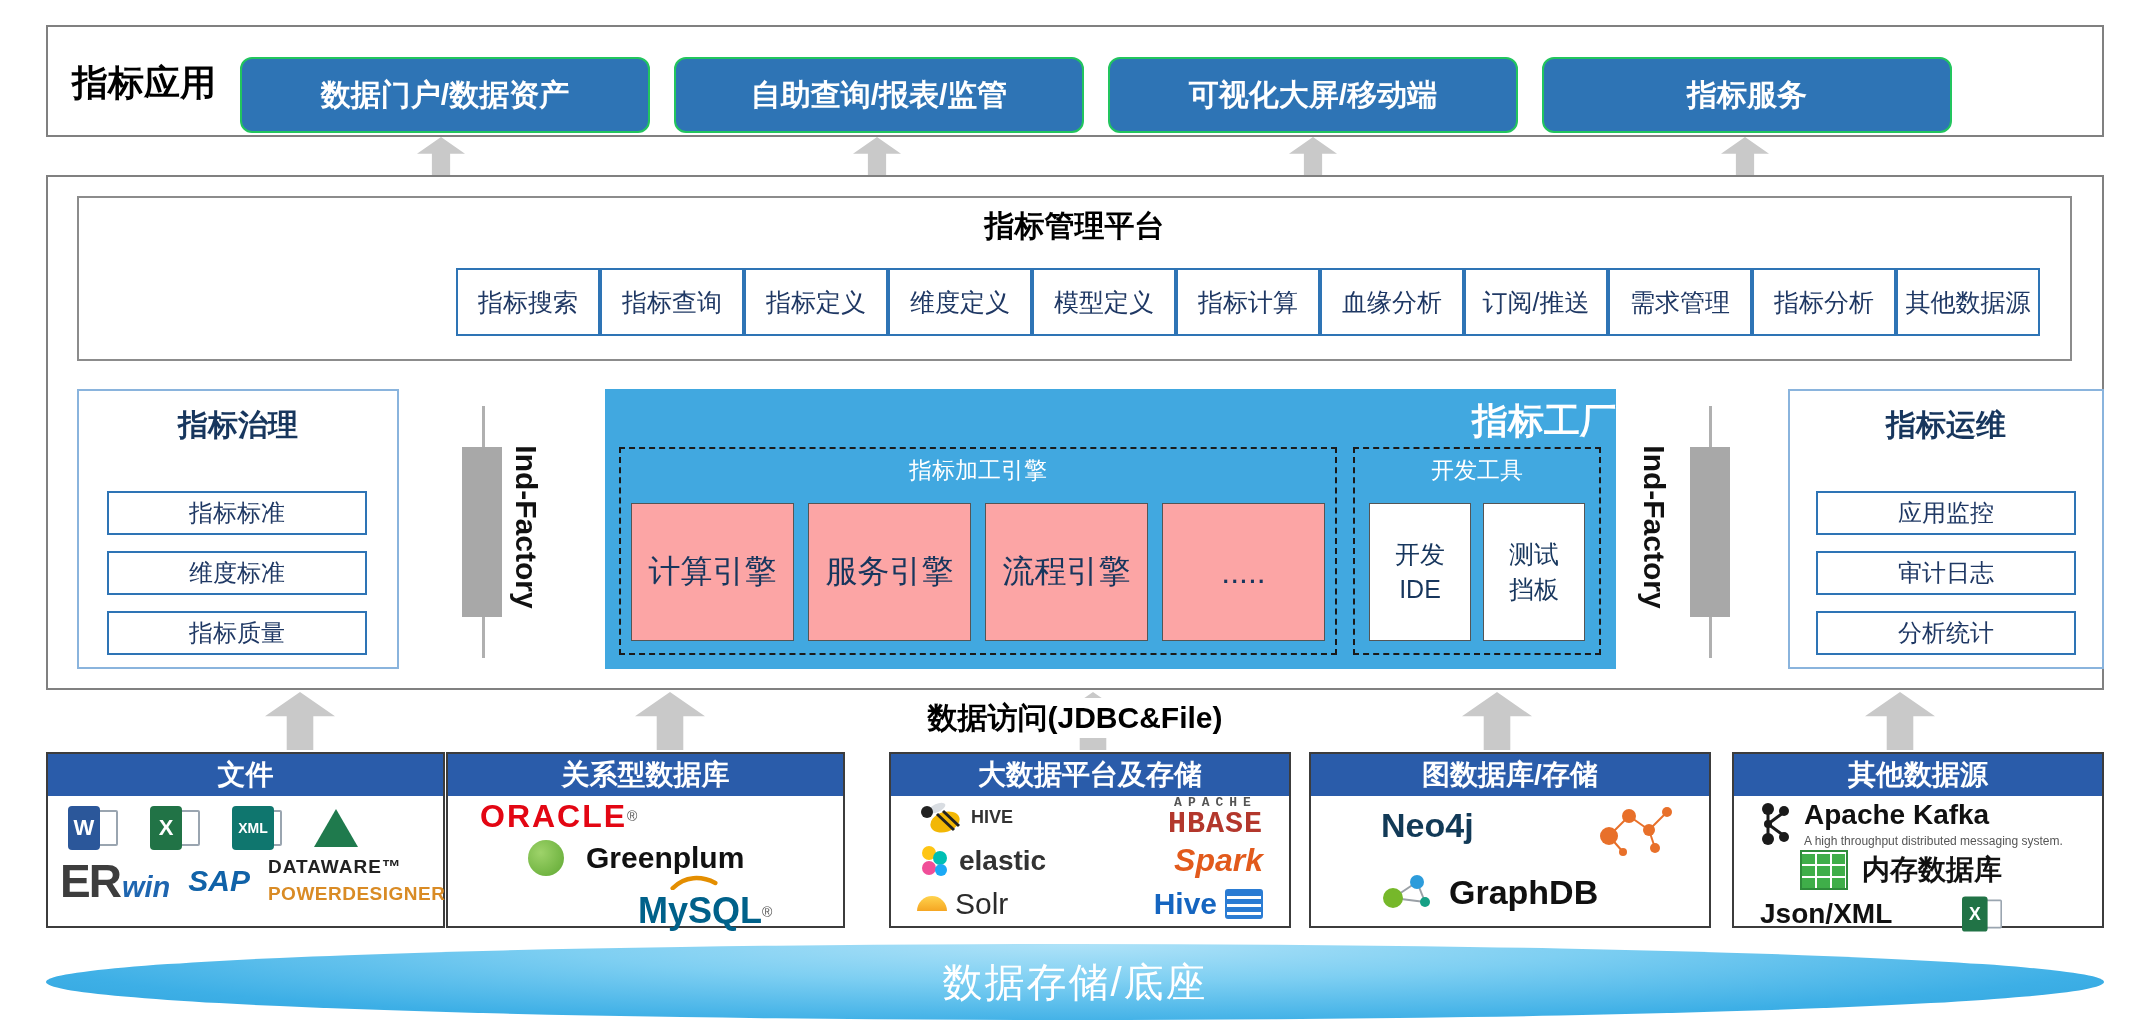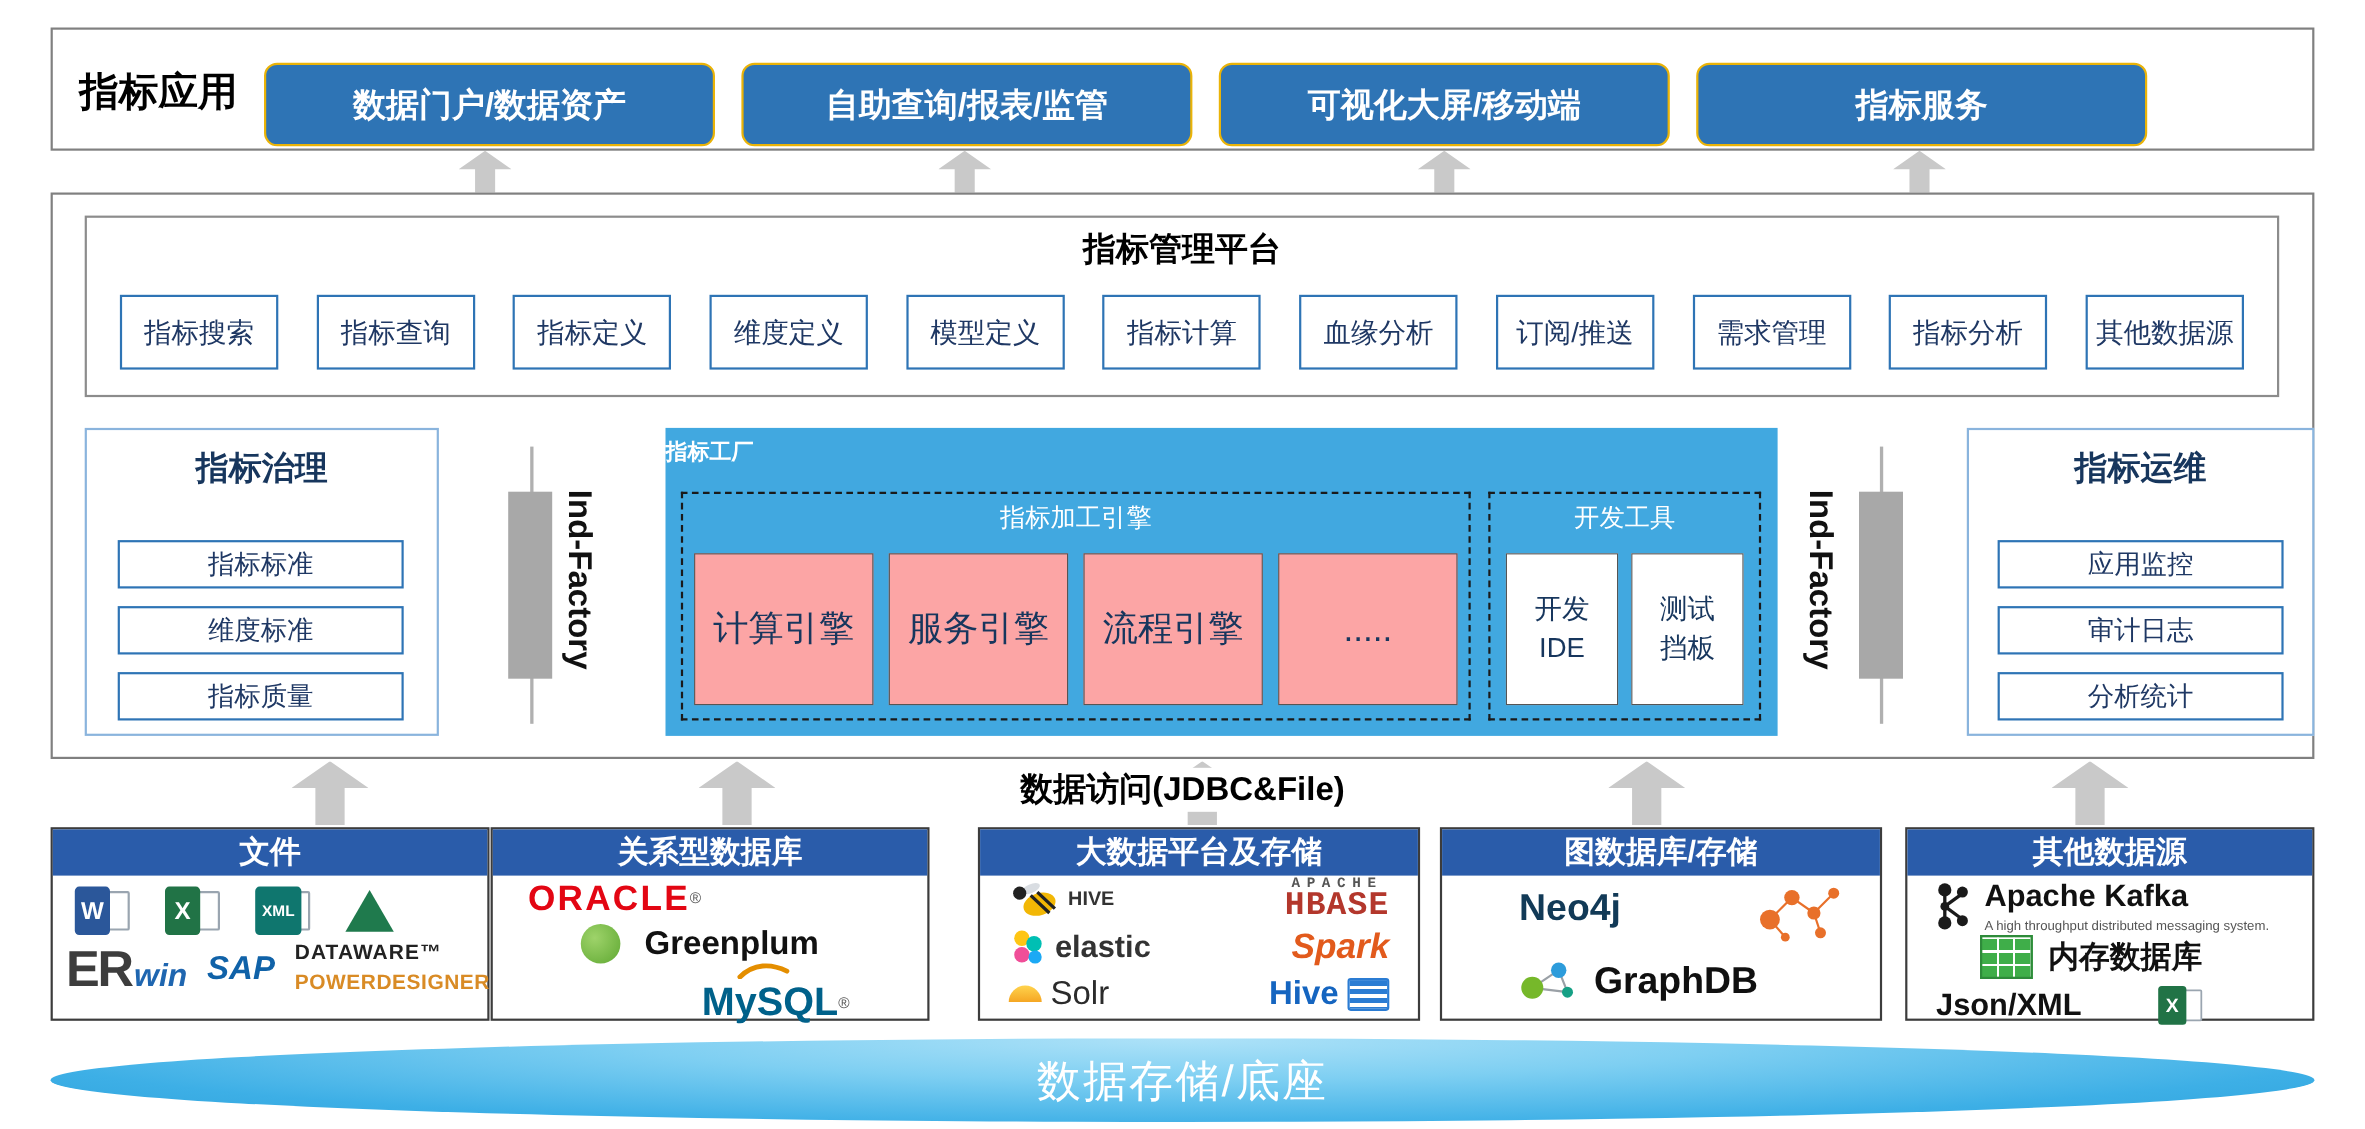--- a/index.html
+++ b/index.html
@@ -4,49 +4,49 @@
 <style>
   html,body{margin:0;padding:0;background:#ffffff;}
   #canvas{position:relative;width:2150px;height:1026px;background:#fff;
           font-family:"Liberation Sans","DejaVu Sans",sans-serif;overflow:hidden;}
   .abs{position:absolute;box-sizing:border-box;}
   .layer-box{border:2px solid #808080;background:#fff;}
 
   
   .app-label{left:24px;top:0;height:112px;display:flex;align-items:center;
              font-size:36px;font-weight:700;color:#000;}
-  .app-btn{top:30px;height:76px;width:410px;background:#2e74b5;border:2px solid #eab308;
+  .app-btn{top:30px;height:76px;width:410px;background:#2e74b5;border:2px solid #22c55e;
            border-radius:12px;color:#fff;font-weight:700;font-size:30px;
            display:flex;align-items:center;justify-content:center;}
 
   
   .arrow-up{background:#c9c9c9;
             clip-path:polygon(50% 0,100% 42%,69% 42%,69% 100%,31% 100%,31% 42%,0 42%);}
 
   
   .mgmt-box{border:2px solid #8c8c8c;background:#fff;}
   .mgmt-title{left:0;right:0;top:8px;text-align:center;font-size:30px;font-weight:700;color:#000;}
-  .features-row{left:30px;right:30px;top:70px;height:64px;display:flex;justify-content:space-between;}
+  .features-row{left:30px;right:30px;top:70px;height:64px;display:flex;justify-content:flex-end;}
   .feature-box{width:140px;height:64px;border:2px solid #2e74b5;background:#fff;color:#1f3864;
                font-size:25px;font-weight:500;display:flex;align-items:center;justify-content:center;}
 
   
   .side-panel{border:2px solid #8ab4dd;background:#fff;}
   .panel-title{left:0;right:0;top:14px;text-align:center;font-size:30px;font-weight:700;color:#17365d;}
   .side-item{height:44px;border:2px solid #2e74b5;background:#fff;color:#1f3864;font-size:24px;
              display:flex;align-items:center;justify-content:center;}
 
   .gray-line{background:#b0b0b0;}
   .gray-bar{background:#a8a8a8;}
   .vlabel{width:220px;height:40px;line-height:40px;text-align:center;font-size:30px;font-weight:700;
           color:#111;transform:rotate(90deg);}
 
   
   .factory{background:#41a8e0;}
-  .factory-title{left:0;right:0;top:8px;text-align:left;font-size:20px;font-weight:600;color:#fff;}
+  .factory-title{left:0;right:0;top:8px;text-align:right;font-size:36px;font-weight:600;color:#fff;}
   .dashed-box{border:2px dashed #1a1a1a;}
   .group-title{left:0;right:0;top:6px;text-align:center;font-size:23px;font-weight:500;color:#fff;}
   .engine-row{left:10px;right:10px;top:54px;bottom:12px;display:flex;gap:14px;}
   .engine-box{flex:1;background:#fca5a5;border:1px solid #555;color:#17365d;font-size:32px;
               display:flex;align-items:center;justify-content:center;}
   .dev-row{left:12px;right:12px;top:54px;bottom:12px;display:flex;gap:12px;justify-content:center;}
   .dev-box{width:100px;background:#fff;border:1px solid #555;color:#17365d;font-size:25px;
            display:flex;flex-direction:column;align-items:center;justify-content:center;line-height:1.4;}
 
   

